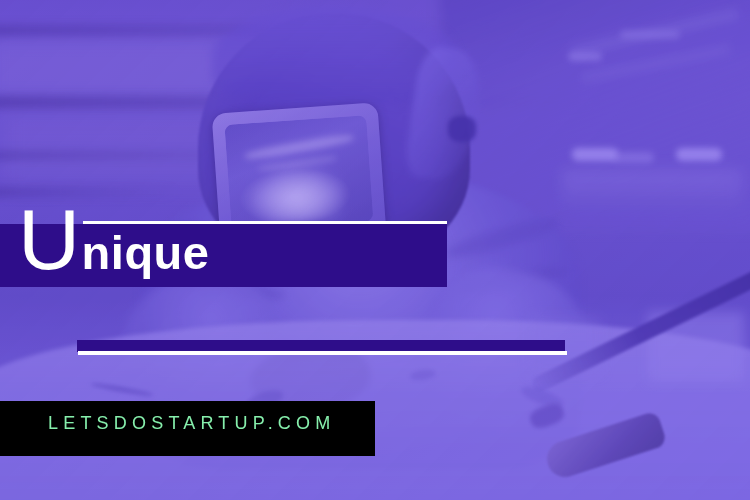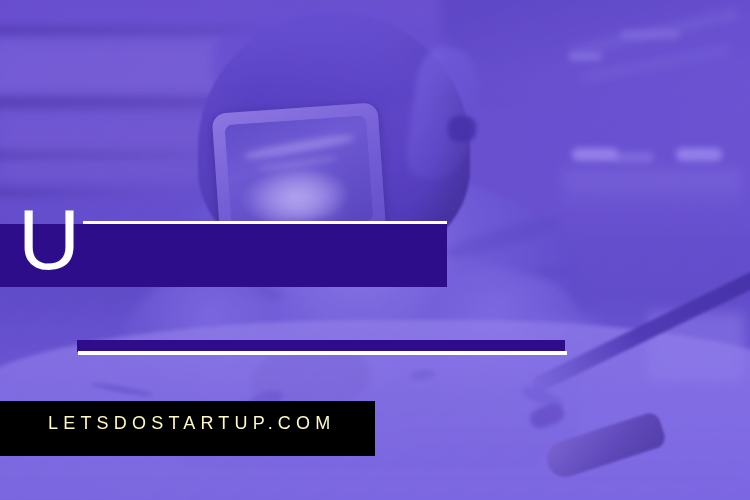--- a/index.html
+++ b/index.html
@@ -362,21 +362,21 @@
 
   .url-box {
     position: absolute;
     left: 0; top: 401px;
     width: 375px; height: 55px;
     background: #000000;
   }
   .url-text {
     position: absolute;
     left: 48px; top: 413px;
-    color: #fef9c3;
+    color: #86efac;
     font-size: 18px;
     font-weight: 400;
     letter-spacing: 5.2px;
     white-space: nowrap;
   }
 </style>
 </head>
 <body>
 
 <div id="banner">
@@ -439,20 +439,21 @@
     <div class="tint"></div>
     <div class="tint2"></div>
   </div>
 
   <div class="overlay">
 
     <div class="rule-top"></div>
     <div class="title-bar"></div>
     <div class="title-line1">
       <span class="title-cap">U</span>
+      <span class="title-rest">nique</span>
     </div>
 
     <div class="sub-bar"></div>
     <div class="sub-rule"></div>
 
     <div class="url-box">
       
     </div>
     <div class="url-text">LETSDOSTARTUP.COM</div>
   </div>

